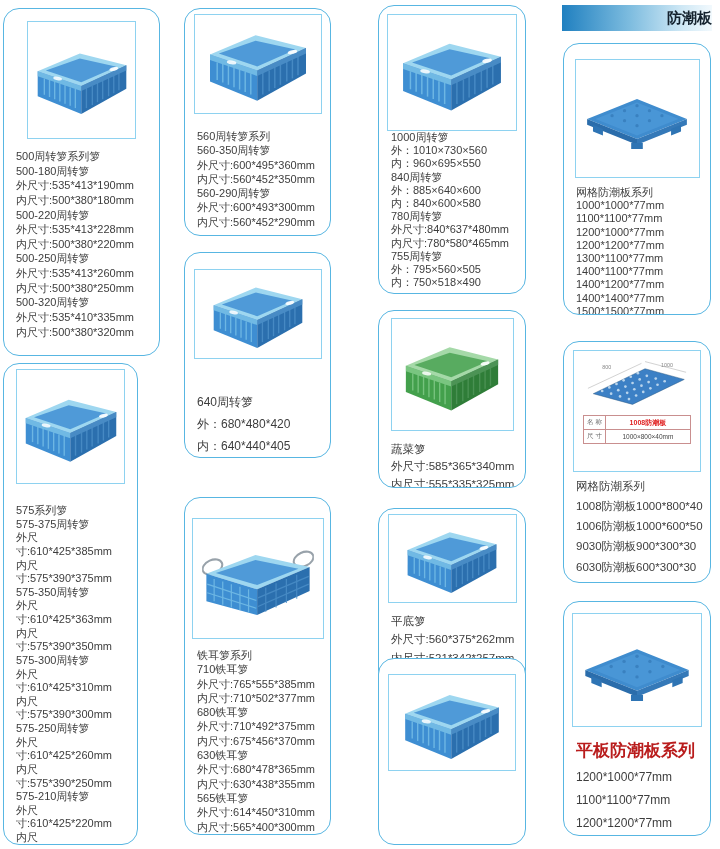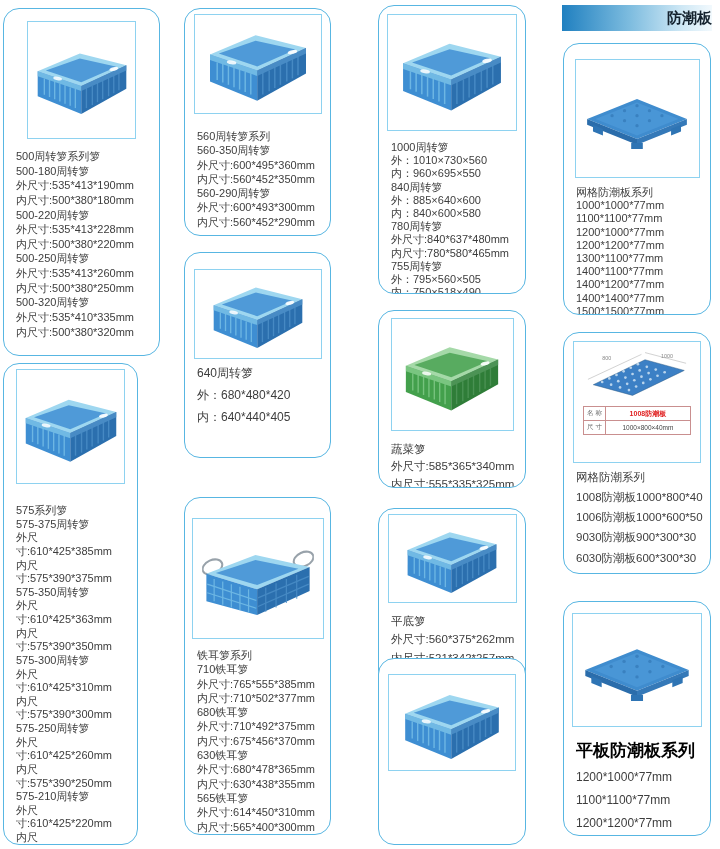--- a/index.html
+++ b/index.html
@@ -9,30 +9,30 @@
         box-sizing:border-box;overflow:hidden;}
   .frame{border:1px solid #8ed2f0;box-sizing:border-box;background:#fff;
          display:flex;flex-direction:column;align-items:center;justify-content:center;}
   .art{display:block;
        --f1:#3e8ed2;--f2:#2b6fae;--f3:#9ed7f0;--f4:#4f9ad8;--s1:#79c1e8;--s2:#4d90c9;}
   .art-green{--f1:#43a04c;--f2:#2f7d38;--f3:#a5d9a8;--f4:#58ab60;--s1:#83cb8a;--s2:#51975a;}
   .lines{white-space:pre-line;padding-left:12px;padding-right:4px;}
   .t-500{font-size:11px;line-height:1.33;margin-top:10px;}
   .t-575{font-size:11px;line-height:1.24;margin-top:20px;}
   .t-560{font-size:11px;line-height:1.3;margin-top:15px;}
-  .t-640{font-size:12px;line-height:1.85;margin-top:3px;}
+  .t-640{font-size:12px;line-height:1.85;margin-top:32px;}
   .t-tie{font-size:11px;line-height:1.3;margin-top:9px;}
-  .t-1000{font-size:11px;line-height:1.2;margin-top:10px;}
+  .t-1000{font-size:11px;line-height:1.2;}
   .t-veg{font-size:11.5px;line-height:1.5;margin-top:10px;}
   .t-flat{font-size:11.5px;line-height:1.6;margin-top:9px;}
   .t-fruit{font-size:11.5px;line-height:1.75;margin-top:10px;}
   .t-grid{font-size:11px;line-height:1.2;margin-top:8px;}
   .t-grid2{font-size:11.5px;line-height:1.75;margin-top:4px;}
   .t-plate{font-size:12px;line-height:1.9;margin-top:4px;}
-  .plate-title{font-size:17px;font-weight:bold;color:#000000;padding-left:12px;margin-top:12px;}
+  .plate-title{font-size:17px;font-weight:bold;color:#b91c1c;padding-left:12px;margin-top:12px;}
   .hdr-bar{position:absolute;left:562px;top:5px;width:150px;height:26px;
            background:linear-gradient(to right,#2080c0 0%,#7dbcdf 45%,#cfe8f5 80%,#f2f9fd 100%);
            font-size:15px;font-weight:bold;color:#14222e;line-height:26px;padding-left:12px;
            box-sizing:border-box;text-align:right;}
   .mini-table{border-collapse:collapse;margin-top:4px;}
   .mini-table td{border:1px solid #c98f8f;height:13px;padding:0 3px;font-size:6.5px;color:#666;
                  text-align:center;vertical-align:middle;}
   .mini-table td.val-name{color:#e02020;font-weight:bold;font-size:7px;width:78px;}
   .mini-table td.val-size{color:#444;font-size:6.5px;width:78px;}
 </style>
@@ -283,21 +283,21 @@
 1100*1100*77mm
 1200*1000*77mm
 1200*1200*77mm
 1300*1100*77mm
 1400*1100*77mm
 1400*1200*77mm
 1400*1400*77mm
 1500*1500*77mm</div>
 </div>
 
-<div class="card" style="left:563px;top:332px;width:148px;height:242px">
+<div class="card" style="left:563px;top:341px;width:148px;height:242px">
   <div class="frame" style="width:128px;height:122px;margin:8px auto 0;justify-content:flex-start;padding-top:4px">
     <svg viewBox="0 0 130 60" style="width:116px;height:56px">
       <line x1="10" y1="36" x2="70" y2="8" stroke="#aaaaaa" stroke-width="0.6"></line>
       <line x1="74" y1="6" x2="120" y2="18" stroke="#aaaaaa" stroke-width="0.6"></line>
       <polygon points="16,42 74,14 118,26 60,54" fill="#3c80c5" stroke="#28567f" stroke-width="0.5"></polygon>
       <g fill="#d8e9f6" opacity="0.8">
         <circle cx="26" cy="39" r="1.5"></circle>
           <circle cx="34" cy="35" r="1.5"></circle>
           <circle cx="42" cy="31" r="1.5"></circle>
         <circle cx="50" cy="27" r="1.5"></circle>

